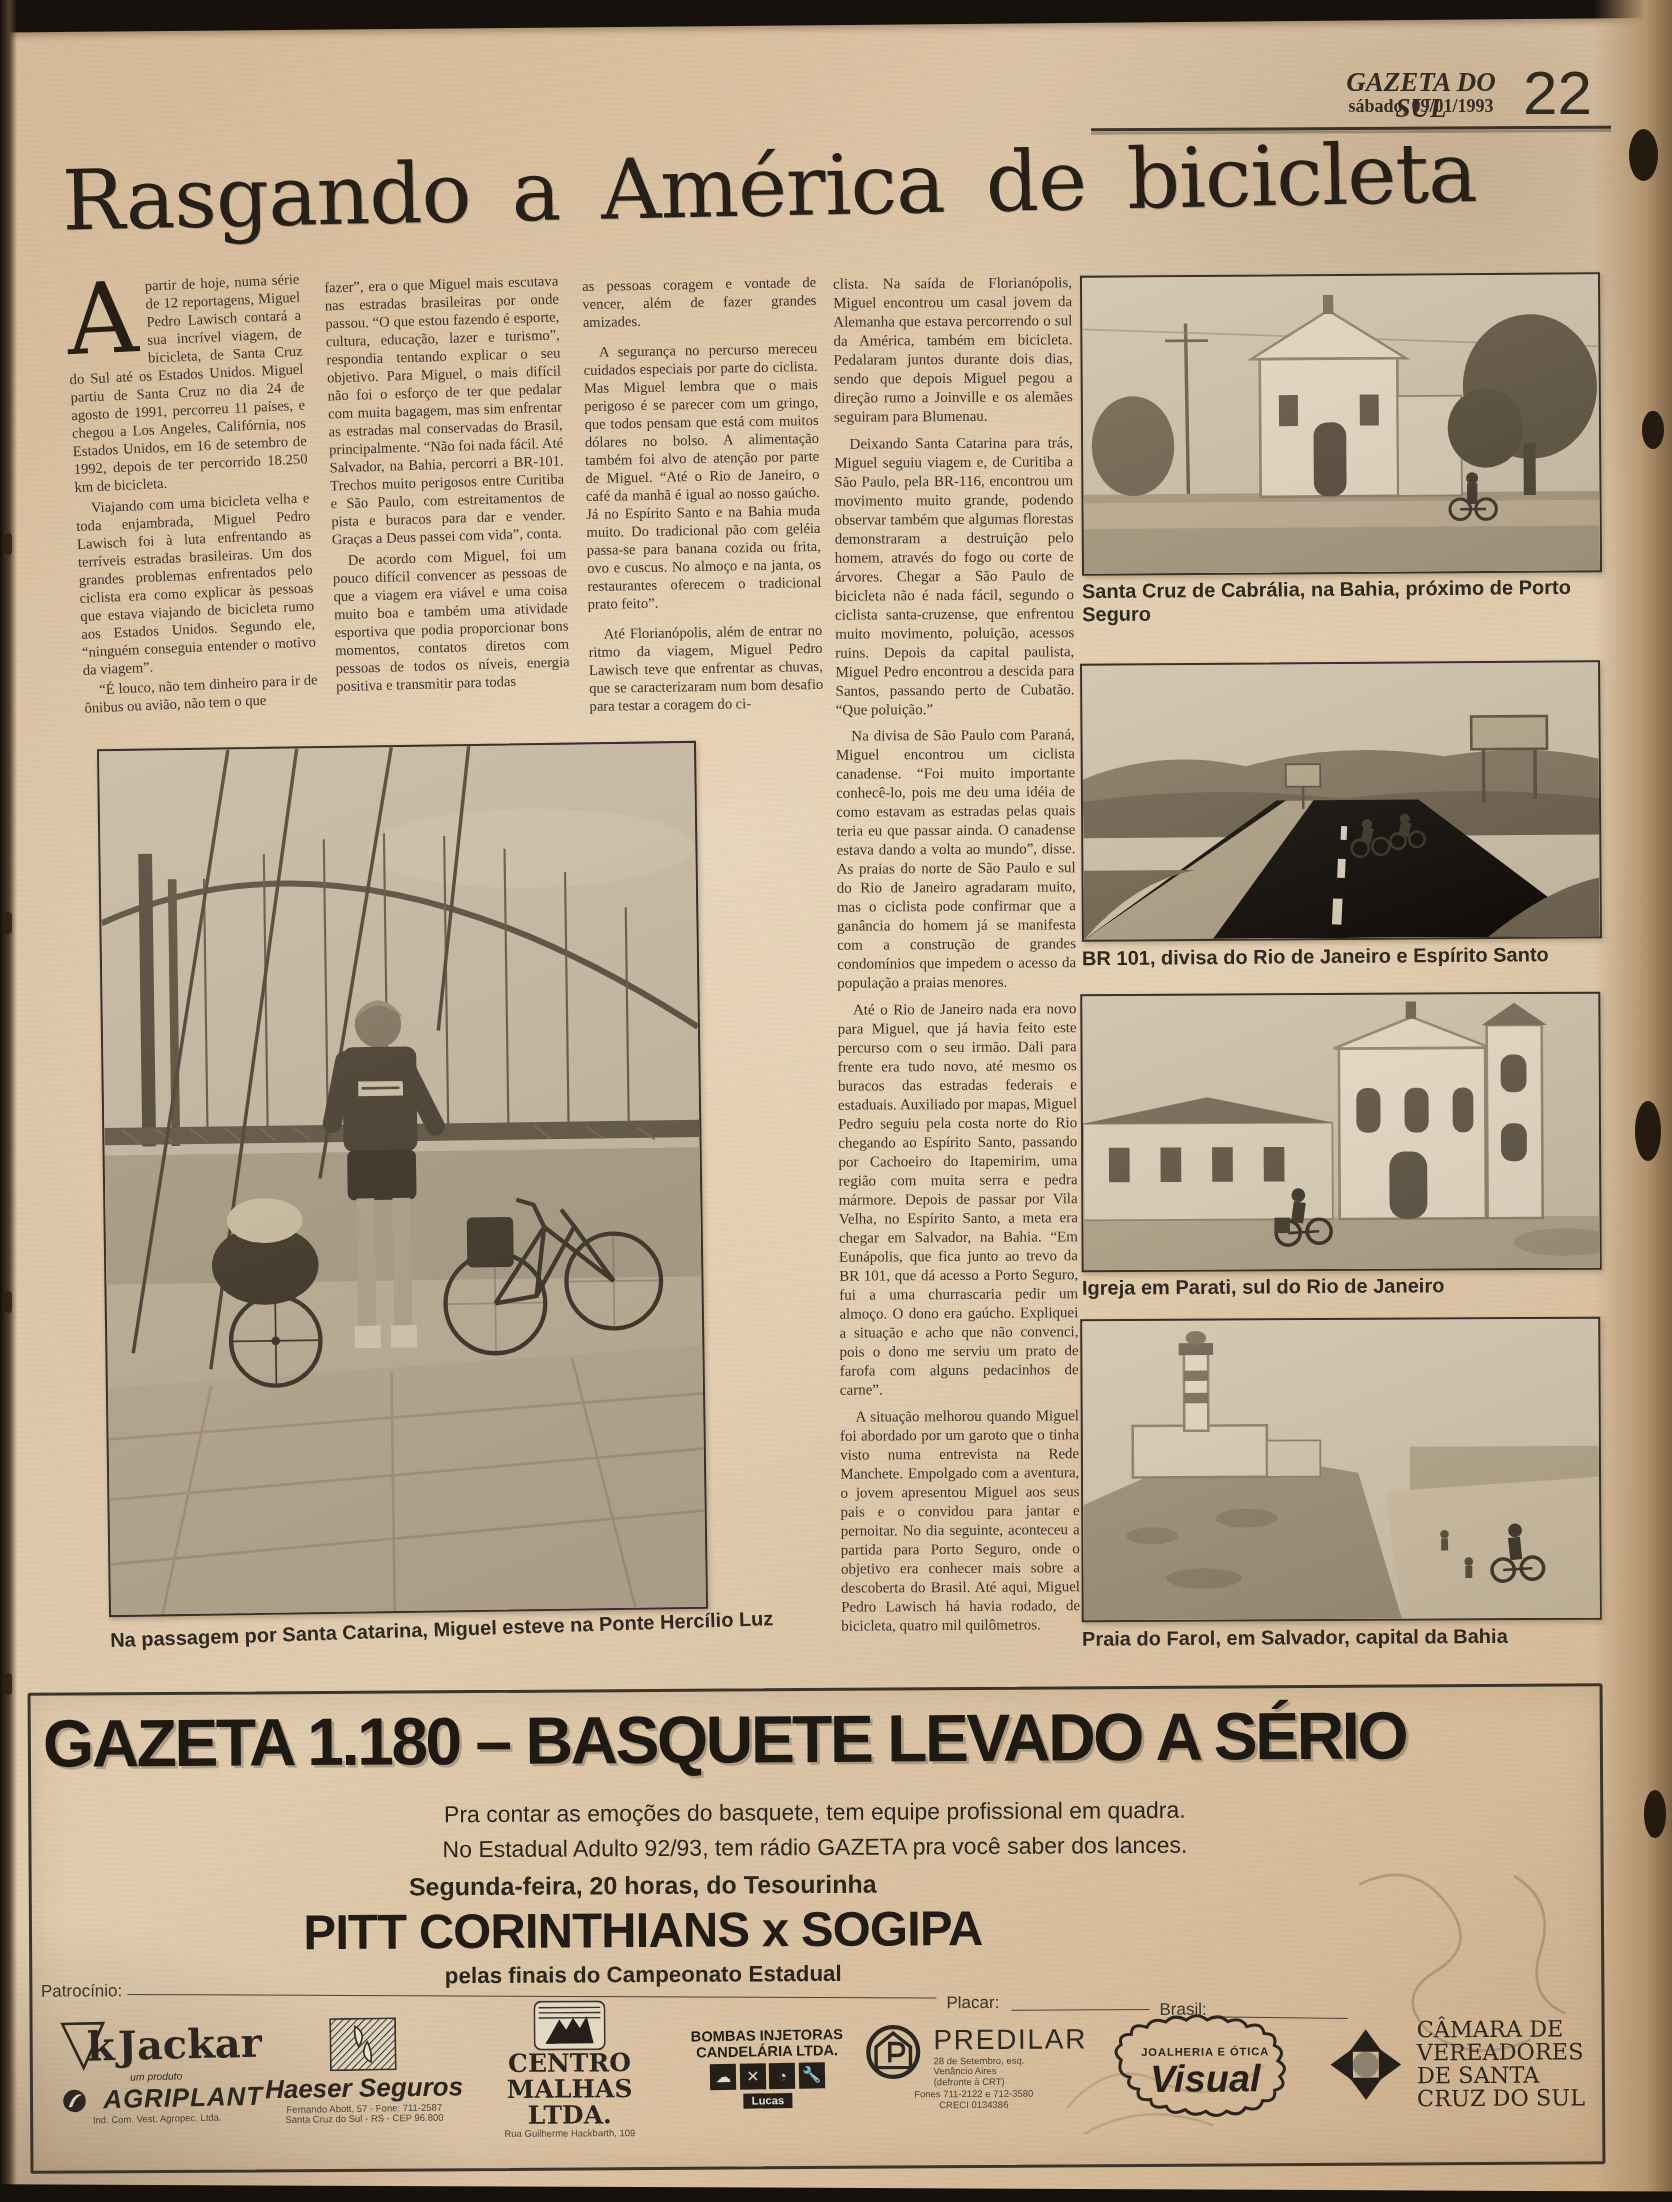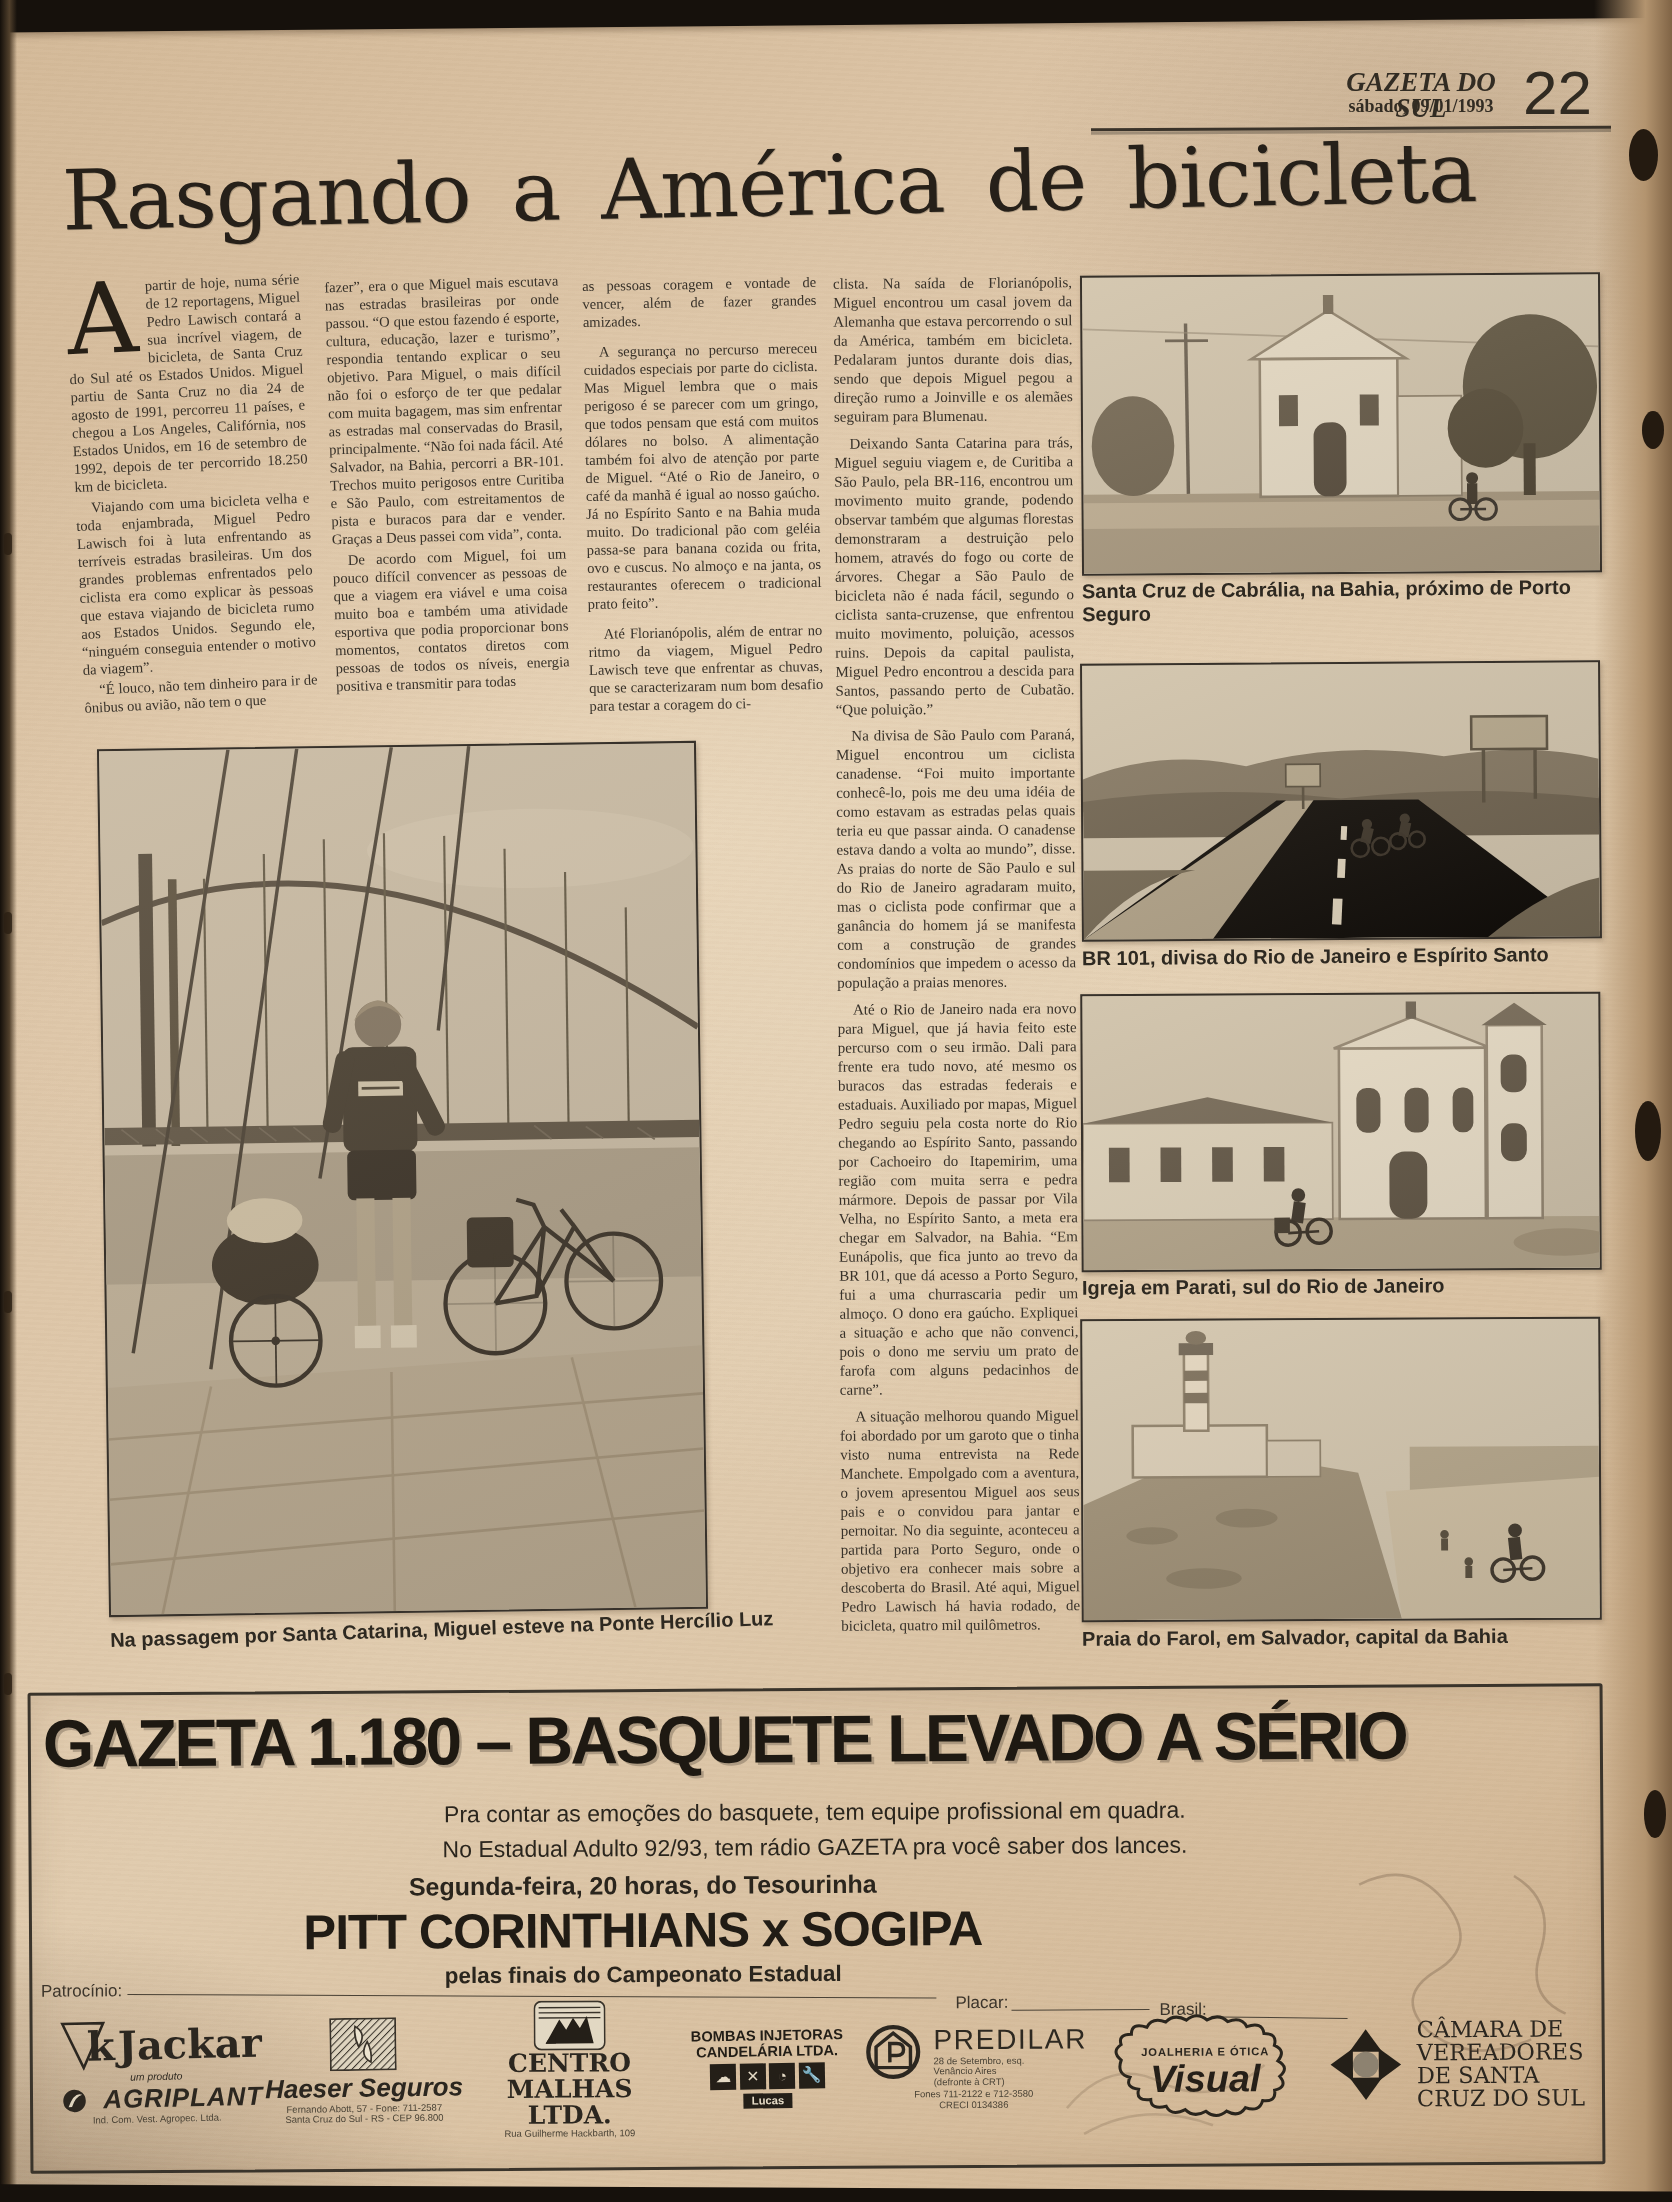--- a/index.html
+++ b/index.html
@@ -355,21 +355,21 @@
   <div class="ad">
     <div class="ad-headline">GAZETA 1.180 – BASQUETE LEVADO A SÉRIO</div>
     <div class="ad-c ad-l1" style="left:52px;">Pra contar as emoções do basquete, tem equipe profissional em quadra.</div>
     <div class="ad-c ad-l2" style="left:52px;">No Estadual Adulto 92/93, tem rádio GAZETA pra você saber dos lances.</div>
     <div class="ad-c ad-l3" style="left:0px;width:1222px;">Segunda-feira, 20 horas, do Tesourinha</div>
     <div class="ad-c ad-match" style="left:0px;width:1222px;">PITT CORINTHIANS x SOGIPA</div>
     <div class="ad-c ad-l4" style="left:0px;width:1222px;">pelas finais do Campeonato Estadual</div>
 
     <span class="plabel" style="left:8.6px;top:286px;">Patrocínio:</span>
     <div class="pline" style="left:95px;top:303px;width:809px;transform:rotate(.6deg);"></div>
-    <span class="plabel" style="left:914px;top:303px;margin-left:9px;">Placar:</span>
+    <span class="plabel" style="left:914px;top:303px;">Placar:</span>
     <div class="pline" style="left:979px;top:320px;width:138px;"></div>
     <span class="plabel" style="left:1127px;top:311px;">Brasil:</span>
     <div class="pline" style="left:1186px;top:329px;width:129px;transform:rotate(1deg);"></div>
 
     <div class="sponsors">
 
       <div class="sp" style="width:217px;transform:rotate(-1deg);">
         <div class="jk-row">
           <svg width="46" height="50" viewBox="0 0 54 58">
             <polygon points="3,3 51,3 27,55" fill="none" stroke="#2c2720" stroke-width="3"></polygon>

